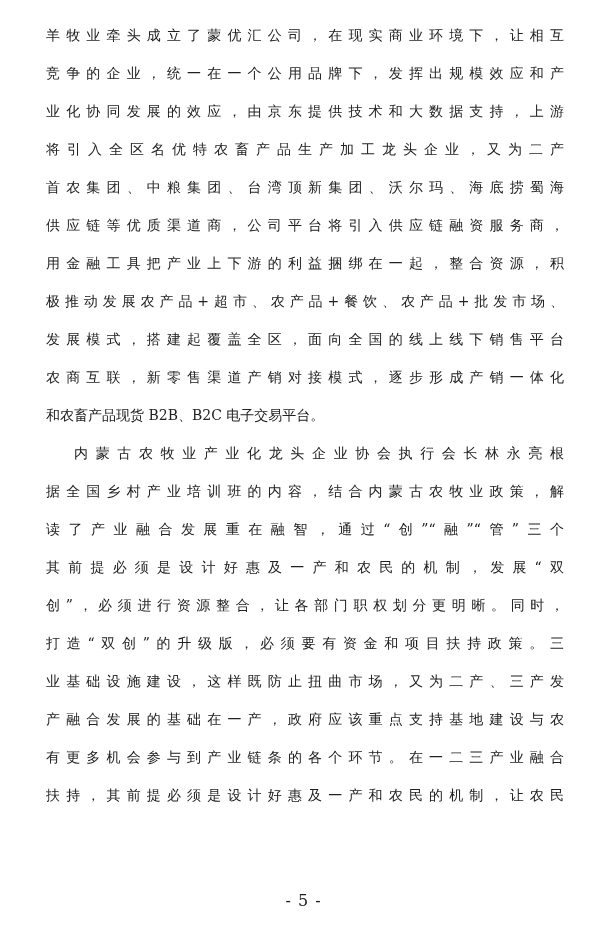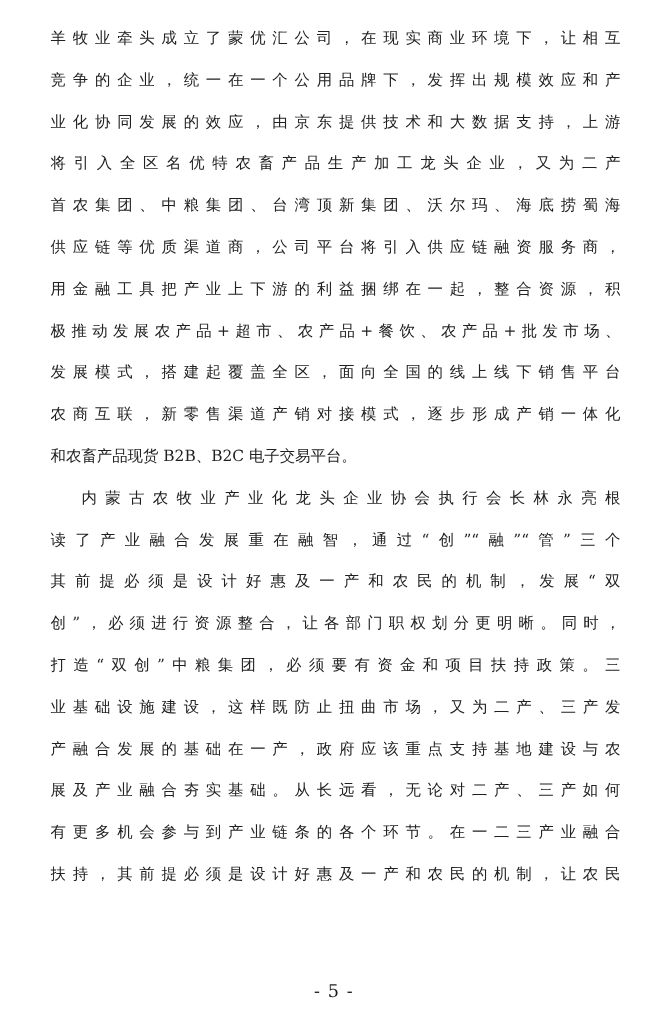--- a/index.html
+++ b/index.html
@@ -69,27 +69,27 @@
       <div class="line">供应链等优质渠道商，公司平台将引入供应链融资服务商，</div>
       <div class="line">用金融工具把产业上下游的利益捆绑在一起，整合资源，积</div>
       <div class="line">极推动发展农产品+超市、农产品+餐饮、农产品+批发市场、</div>
       <div class="line">发展模式，搭建起覆盖全区，面向全国的线上线下销售平台</div>
       <div class="line">农商互联，新零售渠道产销对接模式，逐步形成产销一体化</div>
       <div class="line para-end">和农畜产品现货 B2B、B2C 电子交易平台。</div>
     </div>
 
     <div class="paragraph">
       <div class="line indent">内蒙古农牧业产业化龙头企业协会执行会长林永亮根</div>
+      <div class="line">据全国乡村产业培训班的内容，结合内蒙古农牧业政策，解</div>
       <div class="line">读了产业融合发展重在融智，通过“创”“融”“管”三个</div>
       <div class="line">其前提必须是设计好惠及一产和农民的机制，发展“双</div>
       <div class="line">创”，必须进行资源整合，让各部门职权划分更明晰。同时，</div>
-      <div class="line">打造“双创”中粮集团，必须要有资金和项目扶持政策。三</div>
+      <div class="line">打造“双创”的升级版，必须要有资金和项目扶持政策。三</div>
       <div class="line">业基础设施建设，这样既防止扭曲市场，又为二产、三产发</div>
       <div class="line">产融合发展的基础在一产，政府应该重点支持基地建设与农</div>
-      <div class="line">展及产业融合夯实基础。从长远看，无论对二产、三产如何</div>
       <div class="line">有更多机会参与到产业链条的各个环节。在一二三产业融合</div>
       <div class="line">扶持，其前提必须是设计好惠及一产和农民的机制，让农民</div>
     </div>
 
   </div>
 
   <div class="page-number">- 5 -</div>
 
 </div>
 

